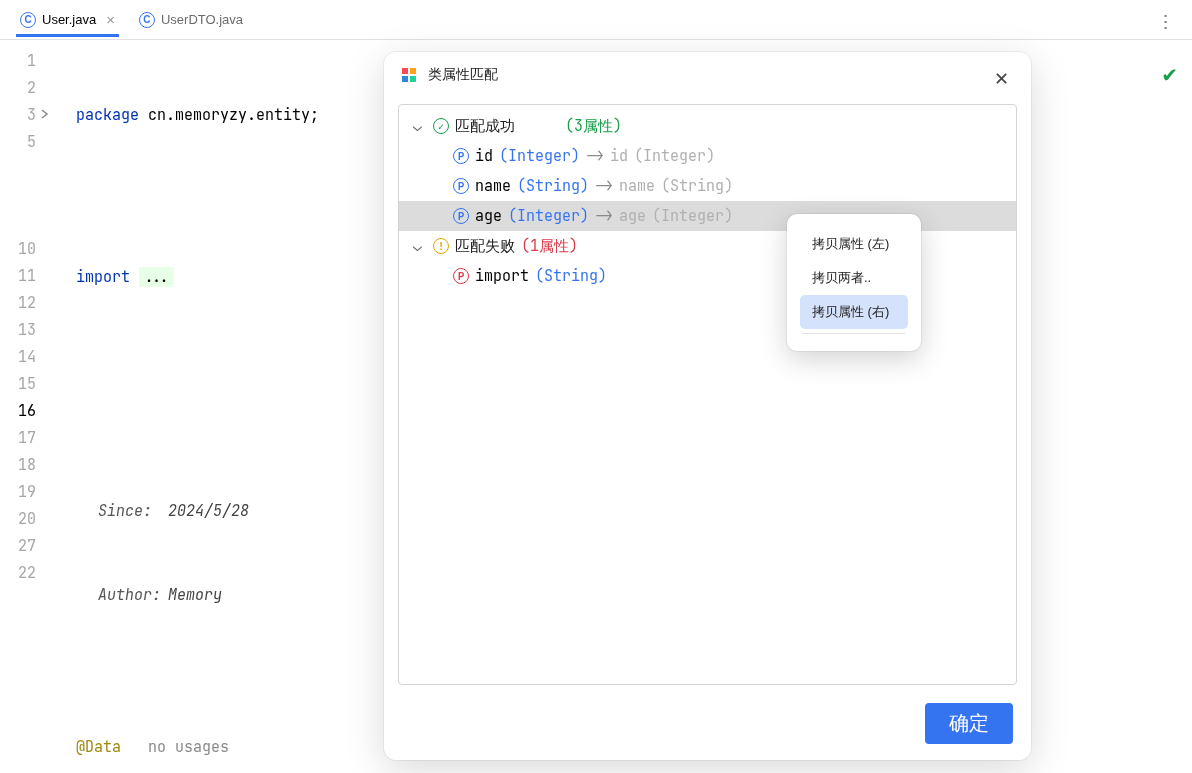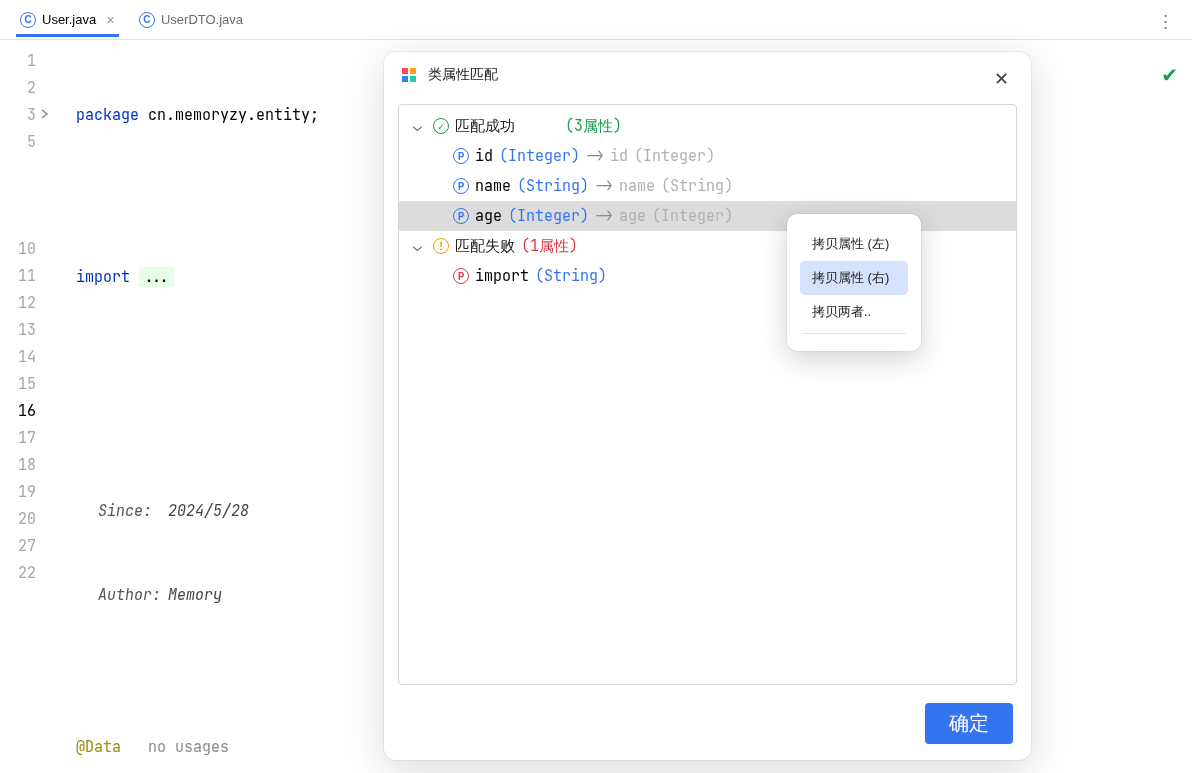--- a/index.html
+++ b/index.html
@@ -379,16 +379,16 @@
       <span class="tree-type-src">(<span>String</span>)</span>
     </div>
   </div>
   <div class="dialog-footer">
     <button class="btn-primary">确定</button>
   </div>
 </div>
 
 <div class="context-menu">
   <div class="context-item">拷贝属性 (左)</div>
+  <div class="context-item">拷贝两者..</div>
   <div class="context-item hover">拷贝属性 (右)</div>
-  <div class="context-item">拷贝两者..</div>
   <div class="context-sep"></div>
 </div>
 
 </body></html>

